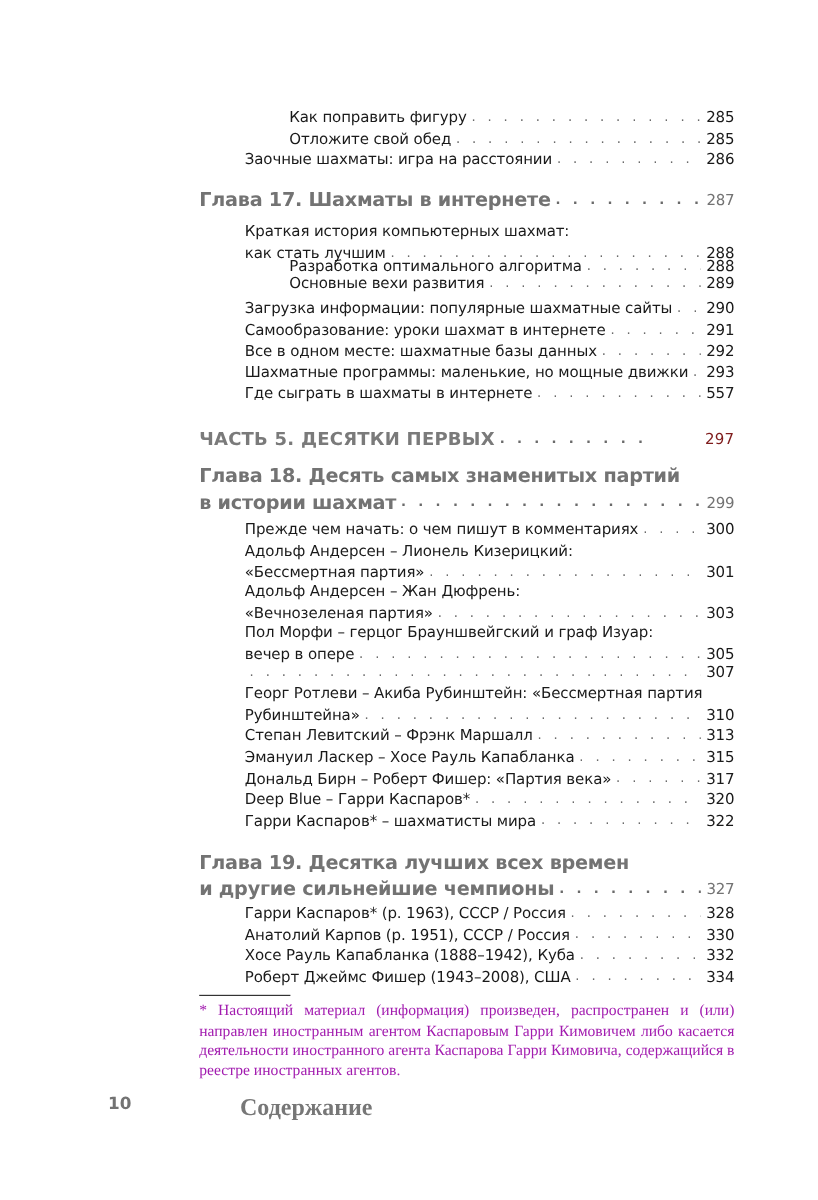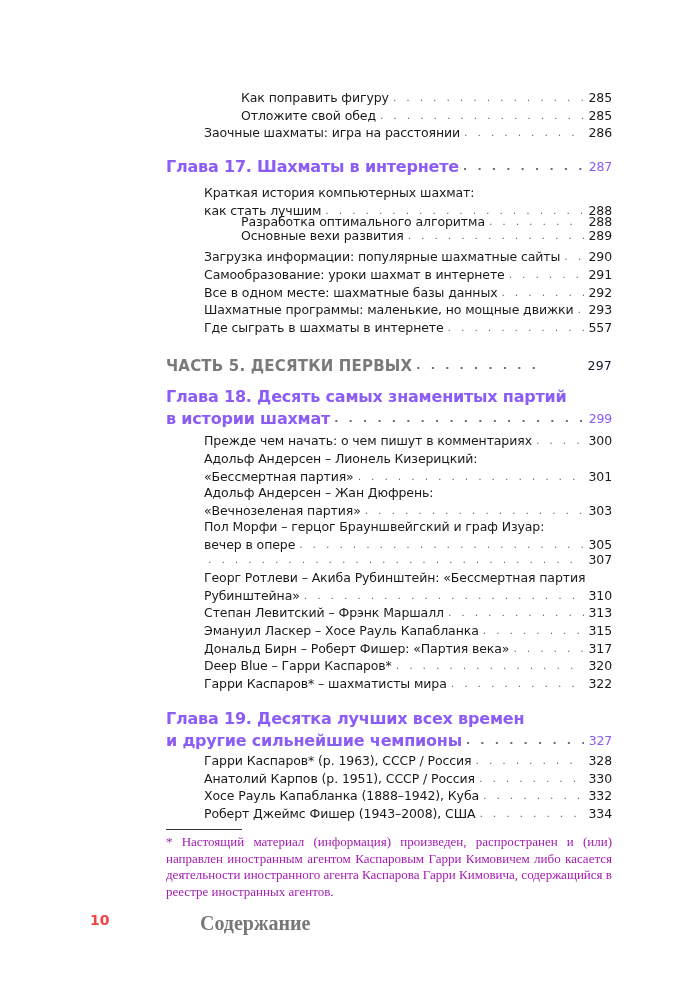--- a/index.html
+++ b/index.html
@@ -6,27 +6,27 @@
   body { width: 682px; height: 1000px; position: relative; overflow: hidden; font-family: "DejaVu Sans", sans-serif; color: #1a1a1a; }
   .toc { position: absolute; left: 166px; top: 0; width: 446px; }
   .row { position: absolute; left: 0; width: 446px; font-size: 12.5px; line-height: 18px; letter-spacing: -0.1px; }
   .row .line { display: flex; align-items: center; white-space: nowrap; }
   .row .txt { flex: 0 0 auto; }
   .row .dots { flex: 1 1 auto; overflow: hidden; color: #6a6a6a; margin: 0 4px; letter-spacing: 3.2px; font-size: 11px; }
   .row .dots::before { content: ". . . . . . . . . . . . . . . . . . . . . . . . . . . . . . . . . . . . . . . . . . . . . . . . . . . . . . . . . . . . . . . . . . . ."; }
   .row .pg { flex: 0 0 auto; text-align: right; min-width: 24px; }
   .lvl1 { padding-left: 38px; width: 408px; }
   .lvl2 { padding-left: 75px; width: 371px; }
-  .chapter { font-weight: bold; font-size: 16px; line-height: 22px; color: #8b5cf6; letter-spacing: -0.2px; }
+  .chapter { font-weight: bold; font-size: 16px; line-height: 22px; color: #737373; letter-spacing: -0.2px; }
   .chapter .pg { font-weight: normal; font-size: 12.5px; }
   .part { font-weight: bold; font-size: 15px; line-height: 22px; color: #7a7a7a; letter-spacing: 0.2px; }
-  .part .pg { font-weight: normal; font-size: 12.5px; color: #0f172a; margin-left: 48px; }
+  .part .pg { font-weight: normal; font-size: 12.5px; color: #7f1d1d; margin-left: 48px; }
   .footrule { position: absolute; left: 166px; top: 829px; width: 76px; height: 1px; background: #333; }
   .footnote { position: absolute; left: 166px; top: 834px; width: 446px; font-family: "Liberation Serif", serif; font-size: 13px; line-height: 16.5px; color: #a21caf; text-align: justify; }
-  .folio { position: absolute; left: 90px; top: 912px; font-weight: bold; font-size: 14px; color: #ef4444; }
+  .folio { position: absolute; left: 90px; top: 912px; font-weight: bold; font-size: 14px; color: #737373; }
   .runhead { position: absolute; left: 200px; top: 912px; font-family: "Liberation Serif", serif; font-weight: bold; font-size: 20px; color: #777; }
 </style>
 </head>
 <body>
 
 <div class="toc">
 
   <div class="row lvl2" style="top:89px">
     <div class="line">
         <span class="txt">Как поправить фигуру</span>

